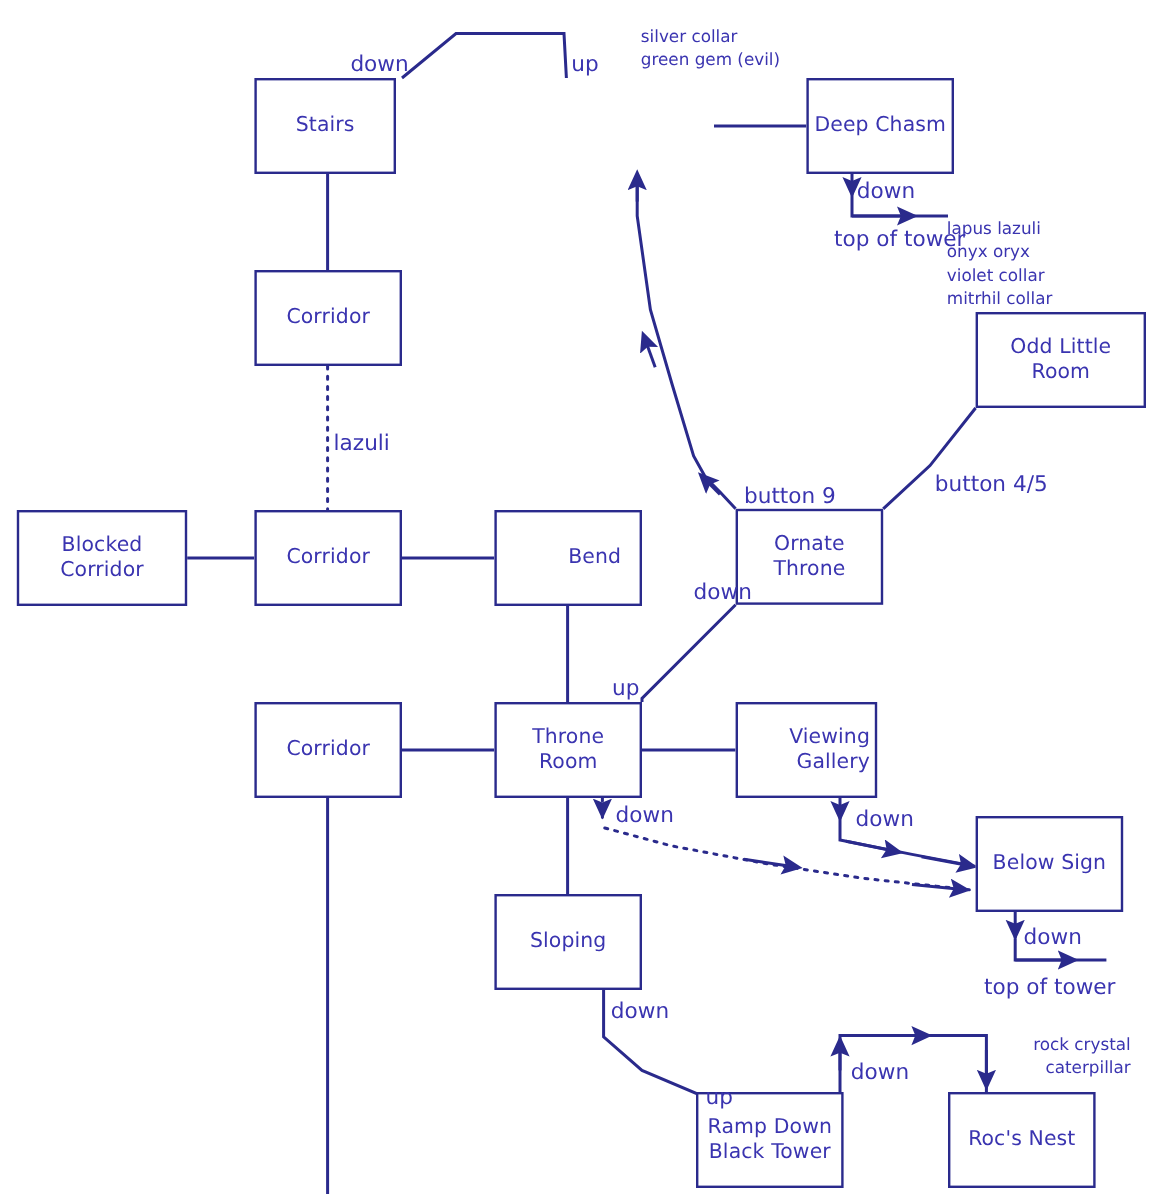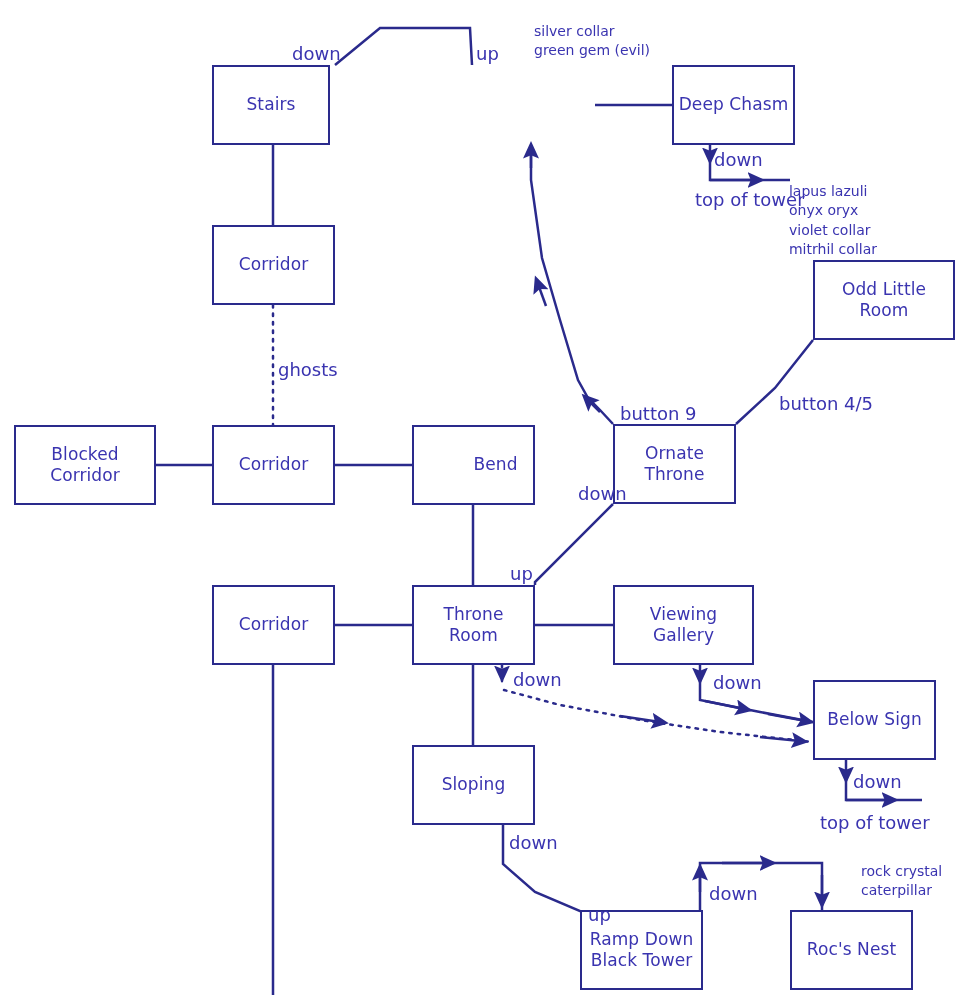--- a/index.html
+++ b/index.html
@@ -168,21 +168,21 @@
   </div>
 
   <div class="node" style="left:212px;top:585px;width:123px;height:80px;">
     <span>Corridor</span>
   </div>
 
   <div class="node" style="left:412px;top:585px;width:123px;height:80px;">
     <span>Throne Room</span>
   </div>
 
-  <div class="node" style="left:613px;top:585px;width:141px;height:80px;">
+  <div class="node" style="left:613px;top:585px;width:118px;height:80px;text-align:right;">
     <span>Viewing
 Gallery</span>
   </div>
 
   <div class="node" style="left:813px;top:680px;width:123px;height:80px;">
     <span>Below Sign</span>
   </div>
 
   <div class="node" style="left:412px;top:745px;width:123px;height:80px;">
     <span>Sloping</span>
@@ -194,35 +194,35 @@
   </div>
 
   <div class="node" style="left:790px;top:910px;width:123px;height:80px;">
     <span>Roc's Nest</span>
   </div>
 
   <div class="edge-label" style="left:292px;top:42px;">down</div>
   <div class="edge-label" style="left:476px;top:42px;">up</div>
   <div class="edge-label" style="left:714px;top:148px;">down</div>
   <div class="edge-label" style="left:695px;top:188px;">top of tower</div>
-  <div class="edge-label" style="left:278px;top:358px;">ghosts</div>
+  <div class="edge-label" style="left:278px;top:358px;">lazuli</div>
   <div class="edge-label" style="left:620px;top:402px;">button 9</div>
   <div class="edge-label" style="left:779px;top:392px;">button 4/5</div>
   <div class="edge-label" style="left:578px;top:482px;">down</div>
   <div class="edge-label" style="left:510px;top:562px;">up</div>
   <div class="edge-label" style="left:513px;top:668px;">down</div>
   <div class="edge-label" style="left:713px;top:671px;">down</div>
   <div class="edge-label" style="left:853px;top:770px;">down</div>
   <div class="edge-label" style="left:820px;top:811px;">top of tower</div>
   <div class="edge-label" style="left:509px;top:831px;">down</div>
   <div class="edge-label" style="left:588px;top:903px;">up</div>
   <div class="edge-label" style="left:709px;top:882px;">down</div>
 
   <div class="note" style="left:534px;top:22px;text-align:left;">silver collar
 green gem (evil)</div>
   <div class="note" style="left:877px;top:182px;text-align:left;transform:translateX(-100%);">lapus lazuli
 onyx oryx
 violet collar
 mitrhil collar</div>
-  <div class="note" style="left:861px;top:862px;text-align:left;">rock crystal
+  <div class="note" style="left:861px;top:862px;text-align:right;">rock crystal
 caterpillar</div>
 
 </div>
 
 </body></html>

